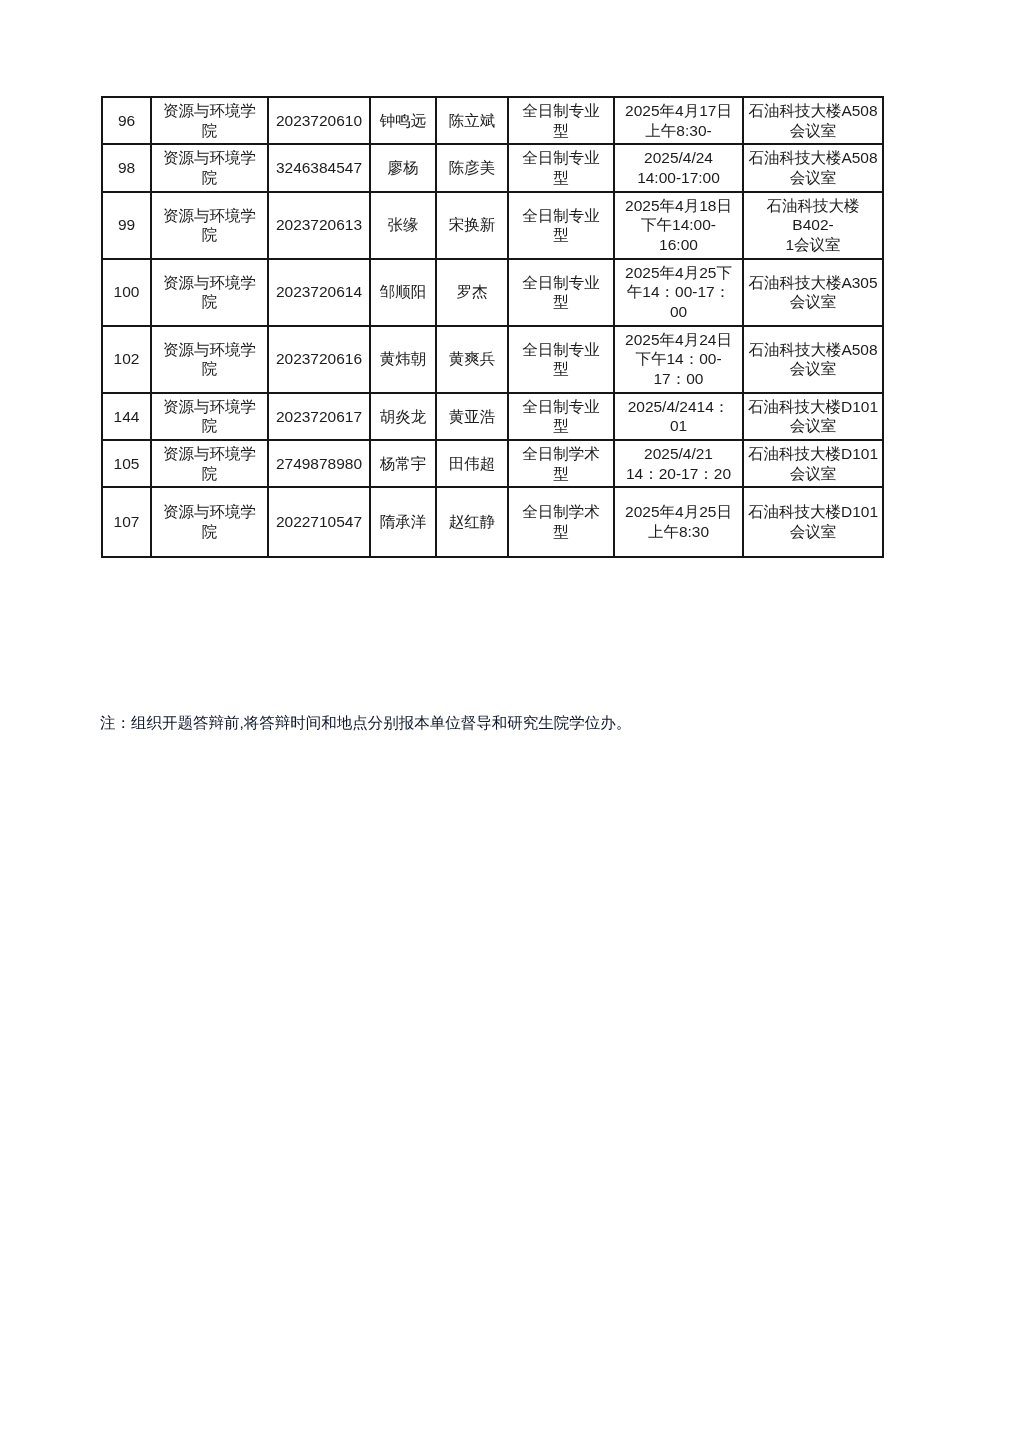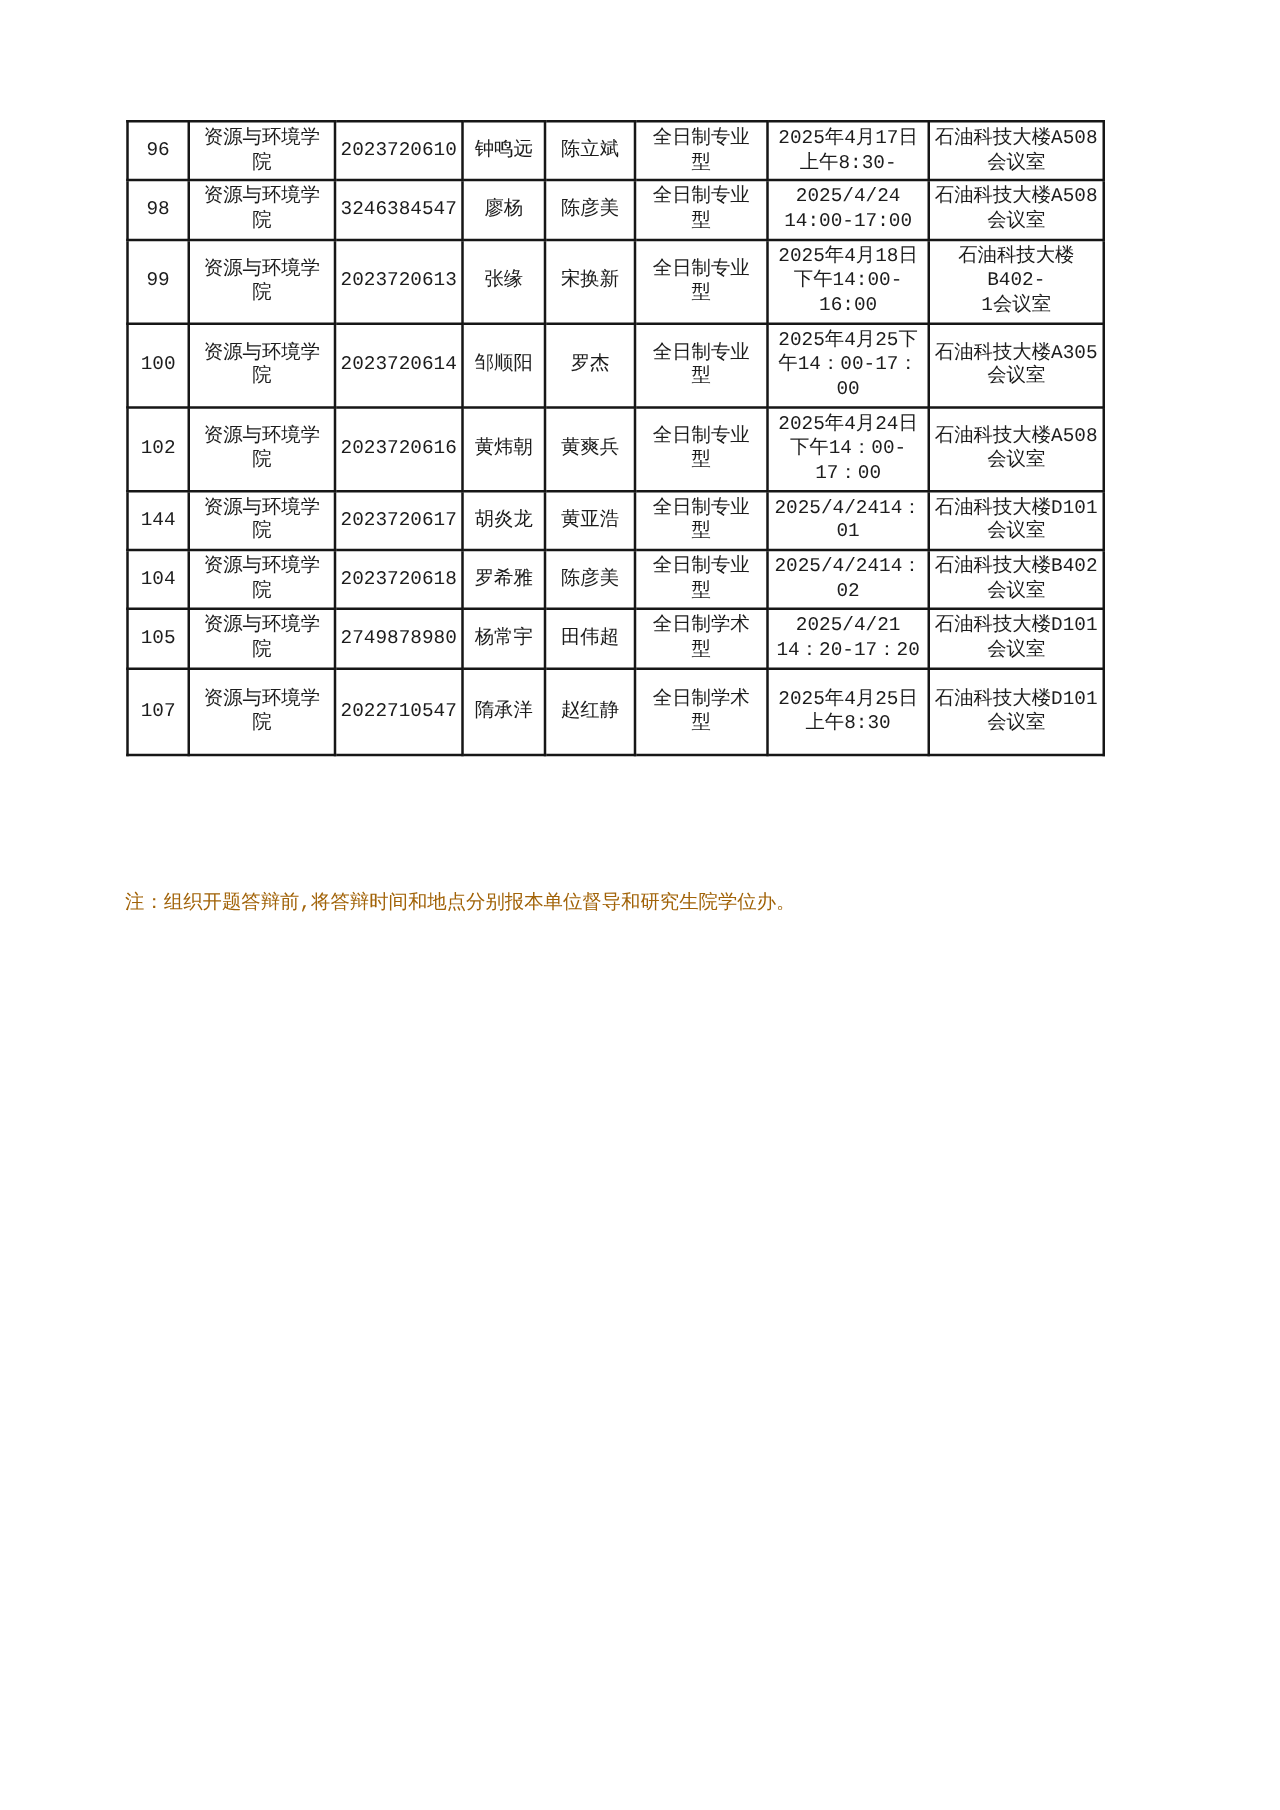--- a/index.html
+++ b/index.html
@@ -5,21 +5,21 @@
   html, body {
     margin: 0;
     padding: 0;
     background: #ffffff;
   }
   .page {
     position: relative;
     width: 1024px;
     height: 1232px;
     background: #ffffff;
-    font-family: Liberation Mono, monospace;
+    font-family: Liberation Sans, sans-serif;
     color: #1c1c1c;
     overflow: hidden;
   }
   table.schedule {
     position: absolute;
     left: 101px;
     top: 96px;
     width: 781px;
     border-collapse: collapse;
     table-layout: fixed;
@@ -162,34 +162,20 @@
       <td>胡炎龙</td>
       <td>黄亚浩</td>
       <td>全日制专业
 型</td>
       <td>2025/4/2414：
 01</td>
       <td>石油科技大楼D101
 会议室</td>
     </tr>
 
-    <tr>
-      <td>104</td>
-      <td>资源与环境学
-院</td>
-      <td>2023720618</td>
-      <td>罗希雅</td>
-      <td>陈彦美</td>
-      <td>全日制专业
-型</td>
-      <td>2025/4/2414：
-02</td>
-      <td>石油科技大楼B402
-会议室</td>
-    </tr>
 
     <tr>
       <td>105</td>
       <td>资源与环境学
 院</td>
       <td>2749878980</td>
       <td>杨常宇</td>
       <td>田伟超</td>
       <td>全日制学术
 型</td>
@@ -210,15 +196,15 @@
       <td>全日制学术
 型</td>
       <td>2025年4月25日
 上午8:30</td>
       <td>石油科技大楼D101
 会议室</td>
     </tr>
   </tbody>
   </table>
 
-  <div class="note" style="color: #a16207;">注：组织开题答辩前,将答辩时间和地点分别报本单位督导和研究生院学位办。</div>
+  <div class="note" style="color: #0f172a;">注：组织开题答辩前,将答辩时间和地点分别报本单位督导和研究生院学位办。</div>
 
 </div>
 
 </body></html>

